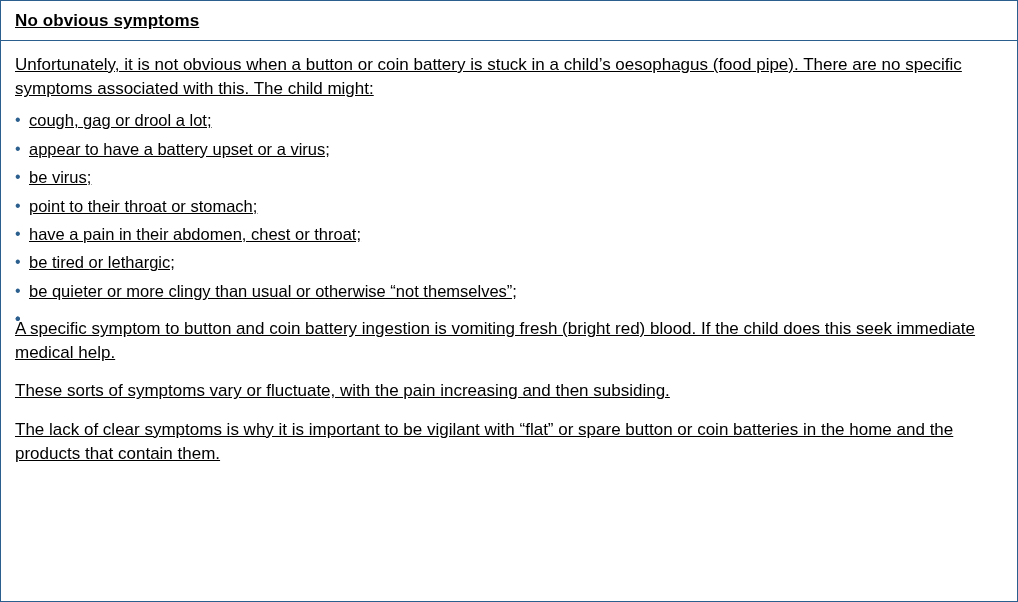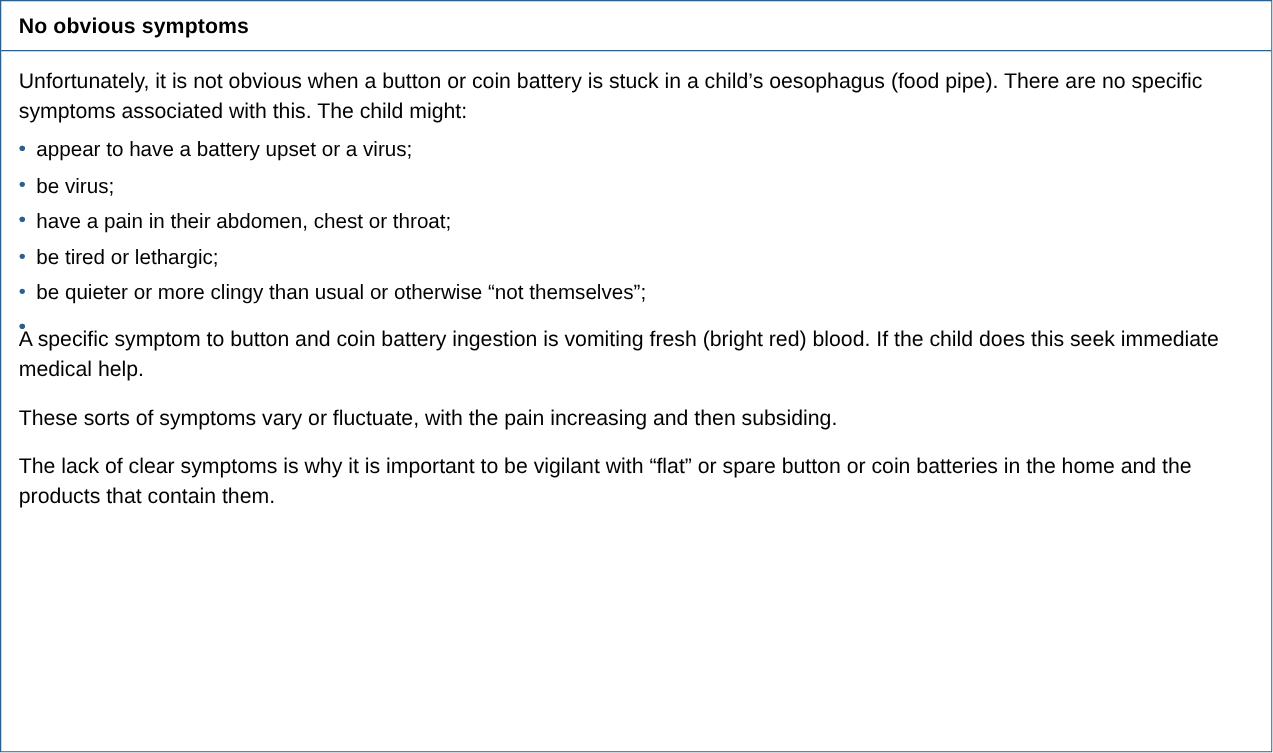--- a/index.html
+++ b/index.html
@@ -14,20 +14,21 @@
     color: #000000;
   }
   .panel {
     box-sizing: border-box;
     width: 1018px;
     height: 602px;
     border: 1px solid #2b5f8e;
     background: #ffffff;
     display: flex;
     flex-direction: column;
+    text-decoration: underline;
   }
   .panel-header {
     box-sizing: border-box;
     border-bottom: 1px solid #2b5f8e;
     padding: 10px 14px 9px 14px;
     font-size: 17px;
     font-weight: bold;
     color: #000000;
     letter-spacing: 0.1px;
   }
@@ -77,31 +78,33 @@
 
   <div class="panel-header">No obvious symptoms</div>
 
   <div class="panel-body">
 
     <p class="para tight">Unfortunately, it is not obvious when a button or coin battery is stuck in a child’s oesophagus (food pipe). There are no specific symptoms associated with this. The child might:</p>
 
     <ul class="bullet-list">
       <li class="bullet-item">
         <span class="dot">•</span>
+        <span>cough, gag or drool a lot;</span>
       </li>
       <li class="bullet-item">
         <span class="dot">•</span>
         <span>appear to have a battery upset or a virus;</span>
       </li>
       <li class="bullet-item">
         <span class="dot">•</span>
         <span>be virus;</span>
       </li>
       <li class="bullet-item">
         <span class="dot">•</span>
+        <span>point to their throat or stomach;</span>
       </li>
       <li class="bullet-item">
         <span class="dot">•</span>
         <span>have a pain in their abdomen, chest or throat;</span>
       </li>
       <li class="bullet-item">
         <span class="dot">•</span>
         <span>be tired or lethargic;</span>
       </li>
       <li class="bullet-item">

